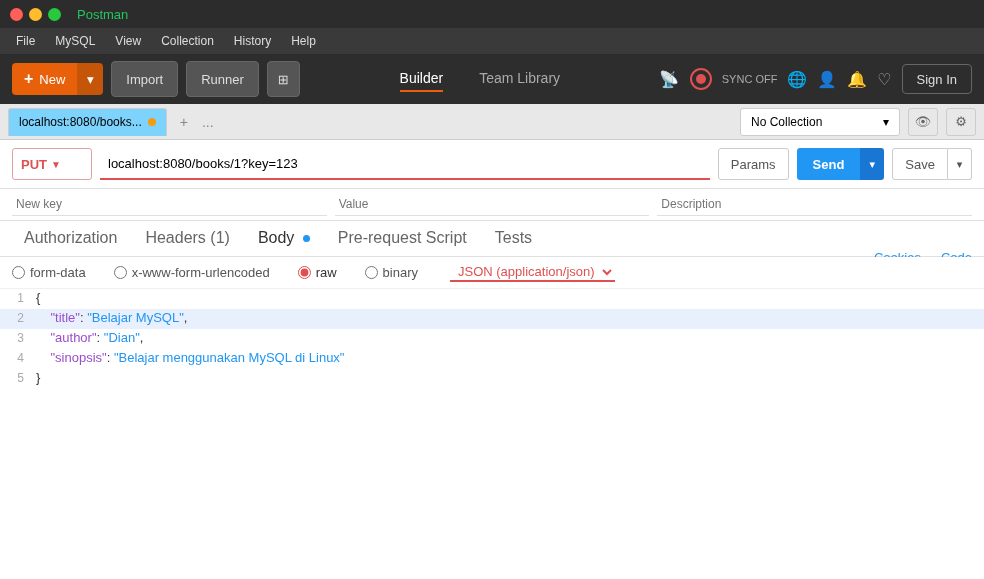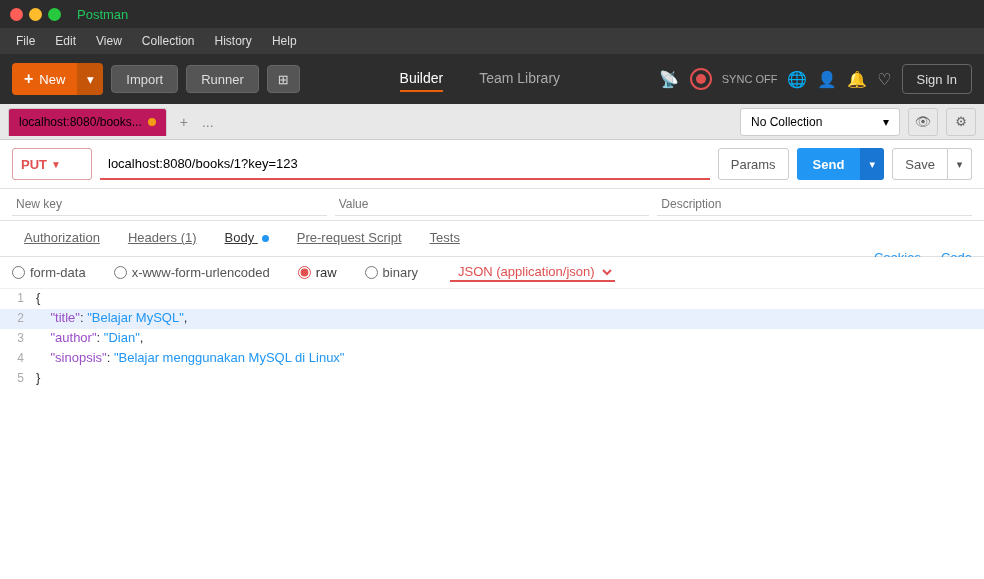--- a/index.html
+++ b/index.html
@@ -76,21 +76,21 @@
       width: 26px;
       display: flex;
       align-items: center;
       justify-content: center;
       cursor: pointer;
     }
     .btn-toolbar {
       background: #555;
       color: #ddd;
       border: 1px solid #666;
-      height: 28px;
+      height: 36px;
       padding: 0 14px;
       border-radius: 4px;
       font-size: 13px;
       cursor: pointer;
     }
     .toolbar-center { flex: 1; display: flex; justify-content: center; gap: 36px; }
     .nav-tab { color: #aaa; font-size: 14px; cursor: pointer; padding: 4px 0; border-bottom: 2px solid transparent; }
     .nav-tab.active { color: white; border-bottom: 2px solid #e8600a; }
     .toolbar-right { display: flex; align-items: center; gap: 10px; }
     .toolbar-icon { color: #aaa; font-size: 16px; cursor: pointer; }
@@ -120,21 +120,21 @@
     .tab-bar {
       background: #e8e8e8;
       height: 36px;
       display: flex;
       align-items: center;
       padding: 0 8px;
       gap: 4px;
       border-bottom: 1px solid #ccc;
     }
     .url-tab {
-      background: #be185d;
+      background: #7dd3fc;
       border: 1px solid #ccc;
       border-bottom: none;
       height: 28px;
       padding: 0 10px;
       display: flex;
       align-items: center;
       gap: 6px;
       border-radius: 3px 3px 0 0;
       font-size: 12px;
       cursor: pointer;
@@ -222,21 +222,21 @@
     
     .sub-tabs {
       background: white;
       border-bottom: 1px solid #e0e0e0;
       padding: 0 12px;
       display: flex;
       align-items: center;
       height: 36px;
     }
     .sub-tab {
-      color: #666; font-size: 13px; cursor: pointer; padding: 8px 12px; border-bottom: 2px solid transparent; margin-right: 4px; text-decoration: underline;
+      color: #666; font-size: 16px; cursor: pointer; padding: 8px 12px; border-bottom: 2px solid transparent; margin-right: 4px;
     }
     .sub-tab.active { color: #333; border-bottom: 2px solid transparent; font-weight: 500; }
     .sub-tab-dot { display: inline-block; width: 7px; height: 7px; border-radius: 50%; background: #2196F3; margin-left: 4px; vertical-align: middle; }
     .sub-tabs-right { margin-left: auto; display: flex; gap: 20px; margin-top: 38px; }
     .sub-tab-link { color: #2196F3; font-size: 13px; cursor: pointer; }
 
     
     .body-type-row {
       background: white;
       padding: 6px 12px;
@@ -286,21 +286,21 @@
   <div class="titlebar-controls">
     <button class="titlebar-btn close"></button>
     <button class="titlebar-btn minimize"></button>
     <button class="titlebar-btn maximize"></button>
   </div>
   <span class="titlebar-title">Postman</span>
 </div>
 
 <div class="menubar">
   <span class="menubar-item">File</span>
-  <span class="menubar-item">Edit</span>
+  <span class="menubar-item">MySQL</span>
   <span class="menubar-item">View</span>
   <span class="menubar-item">Collection</span>
   <span class="menubar-item">History</span>
   <span class="menubar-item">Help</span>
 </div>
 
 <div class="toolbar">
   <div class="btn-new">
     <button class="btn-new-main">
       <span style="font-size:16px;font-weight:bold;">+</span>

